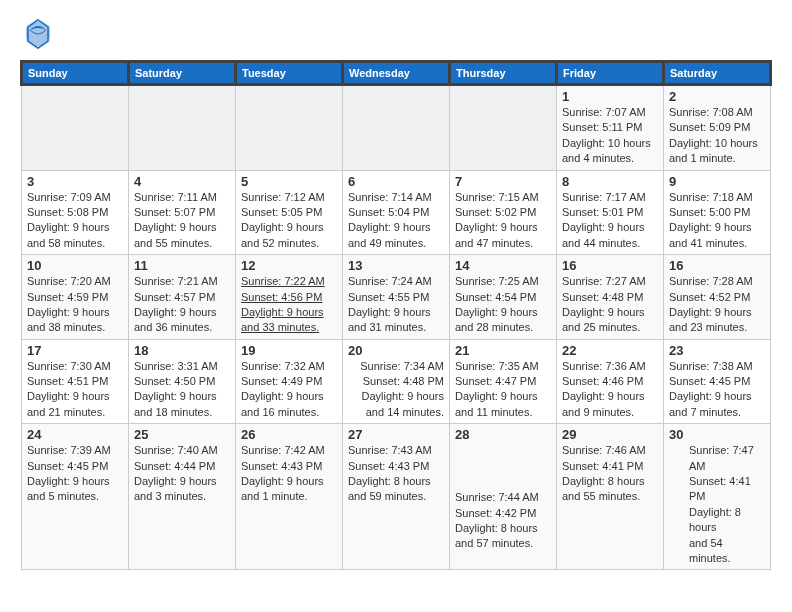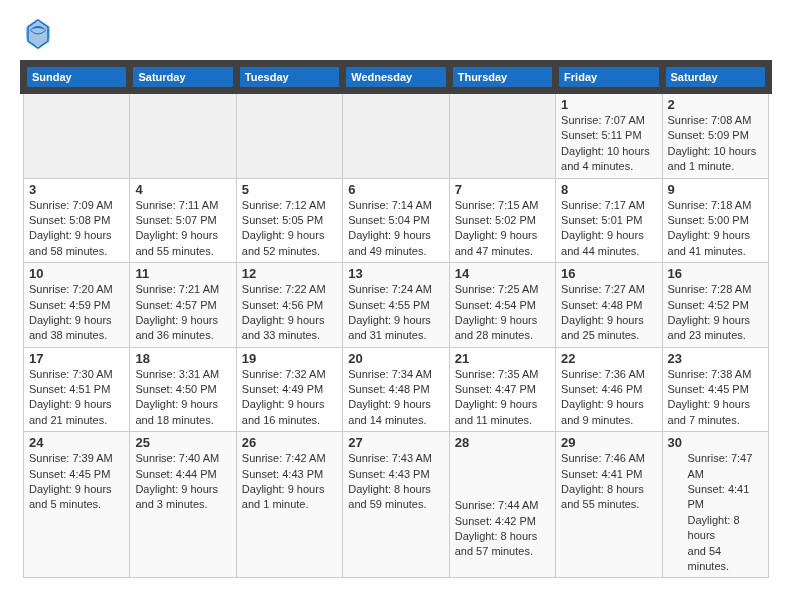--- a/index.html
+++ b/index.html
@@ -62,21 +62,21 @@
       width: 100%;
       border-collapse: collapse;
       table-layout: fixed;
     }
     thead th {
       background-color: #1a6fc4;
       color: white;
       font-size: 11px;
       font-weight: bold;
       padding: 4px 5px;
-      border: 7px solid #404040;
+      border: 3px solid #404040;
       text-align: left;
     }
     tbody td {
       border: 1px solid #ccc;
       vertical-align: top;
       padding: 3px 5px;
       font-size: 9.5px;
       color: #333;
       height: 82px;
       background: #fff;
@@ -218,21 +218,21 @@
           </td>
           <td>
             <span class="day-number">11</span>
             <div class="day-info" style="white-space: pre-line;">Sunrise: 7:21 AM
 Sunset: 4:57 PM
 Daylight: 9 hours
 and 36 minutes.</div>
           </td>
           <td>
             <span class="day-number">12</span>
-            <div class="day-info" style="white-space: pre-line;">Sunrise: 7:22 AM
+            <div class="day-info" style="white-space: pre-line; text-decoration: underline;">Sunrise: 7:22 AM
 Sunset: 4:56 PM
 Daylight: 9 hours
 and 33 minutes.</div>
           </td>
           <td>
             <span class="day-number">13</span>
             <div class="day-info" style="white-space: pre-line;">Sunrise: 7:24 AM
 Sunset: 4:55 PM
 Daylight: 9 hours
 and 31 minutes.</div>
@@ -276,21 +276,21 @@
           </td>
           <td>
             <span class="day-number">19</span>
             <div class="day-info" style="white-space: pre-line;">Sunrise: 7:32 AM
 Sunset: 4:49 PM
 Daylight: 9 hours
 and 16 minutes.</div>
           </td>
           <td>
             <span class="day-number">20</span>
-            <div class="day-info" style="white-space: pre-line;">Sunrise: 7:34 AM
+            <div class="day-info" style="white-space: pre-line; text-align: right;">Sunrise: 7:34 AM
 Sunset: 4:48 PM
 Daylight: 9 hours
 and 14 minutes.</div>
           </td>
           <td>
             <span class="day-number">21</span>
             <div class="day-info" style="white-space: pre-line;">Sunrise: 7:35 AM
 Sunset: 4:47 PM
 Daylight: 9 hours
 and 11 minutes.</div>

